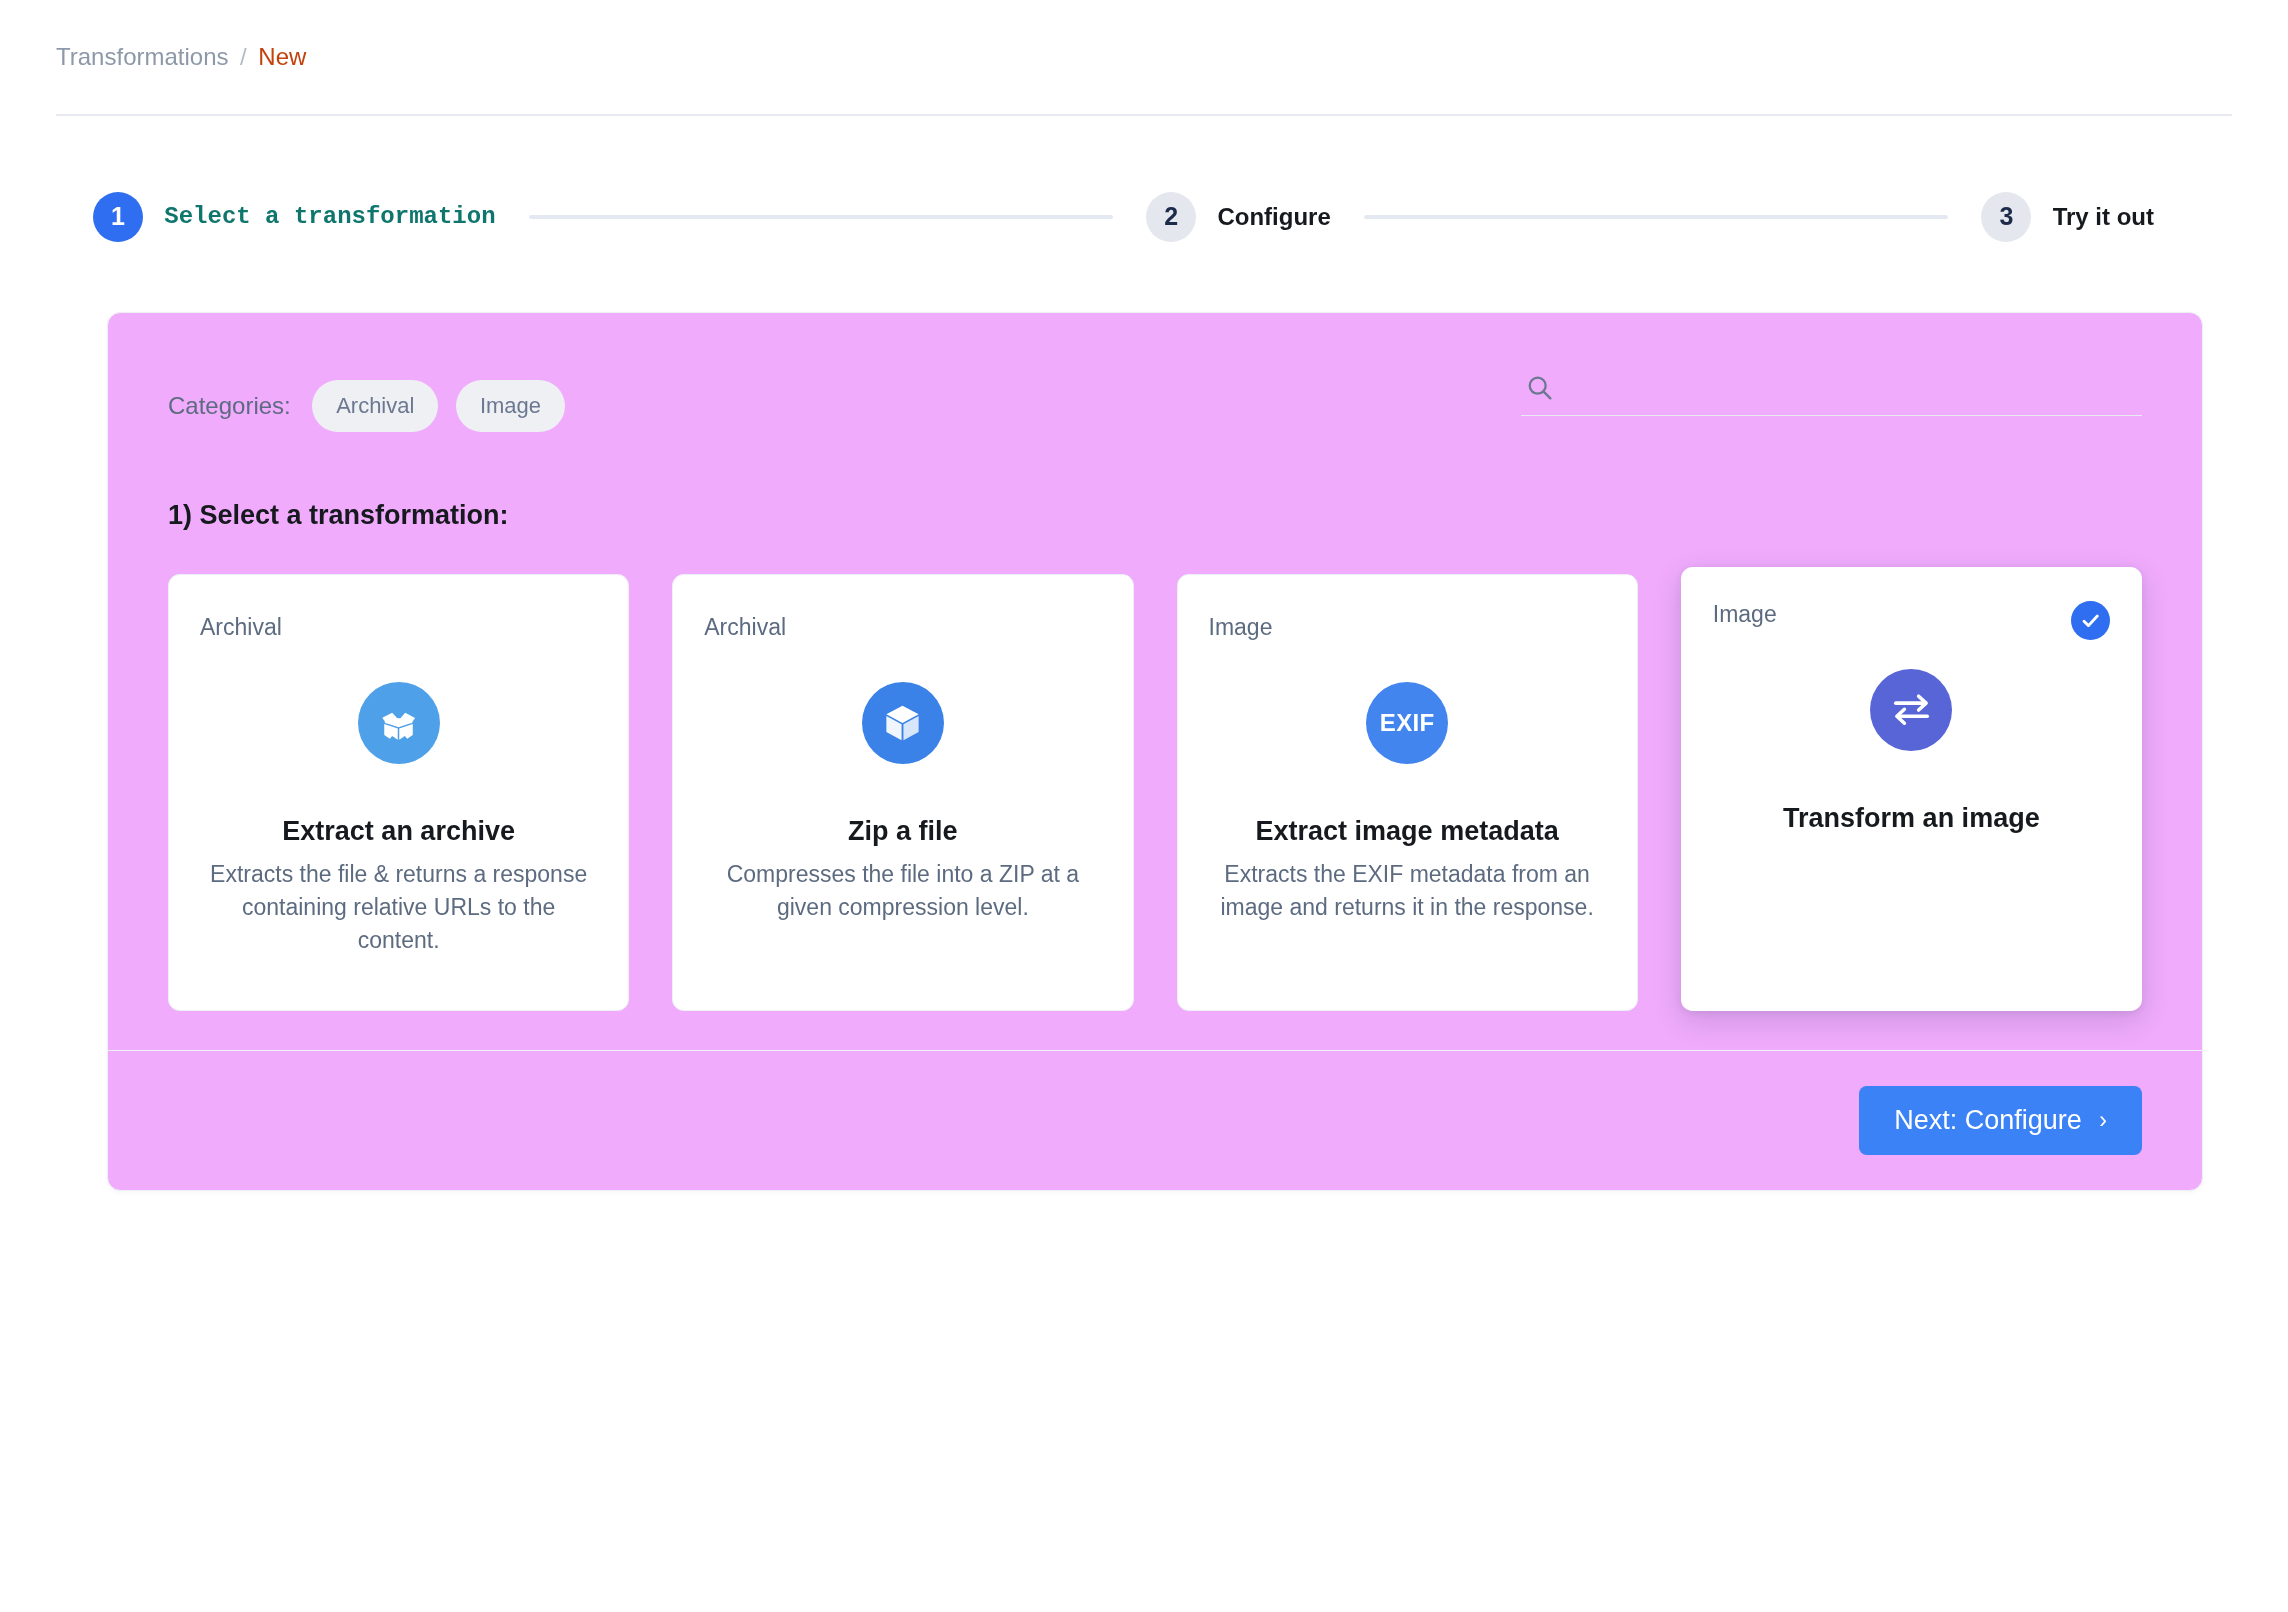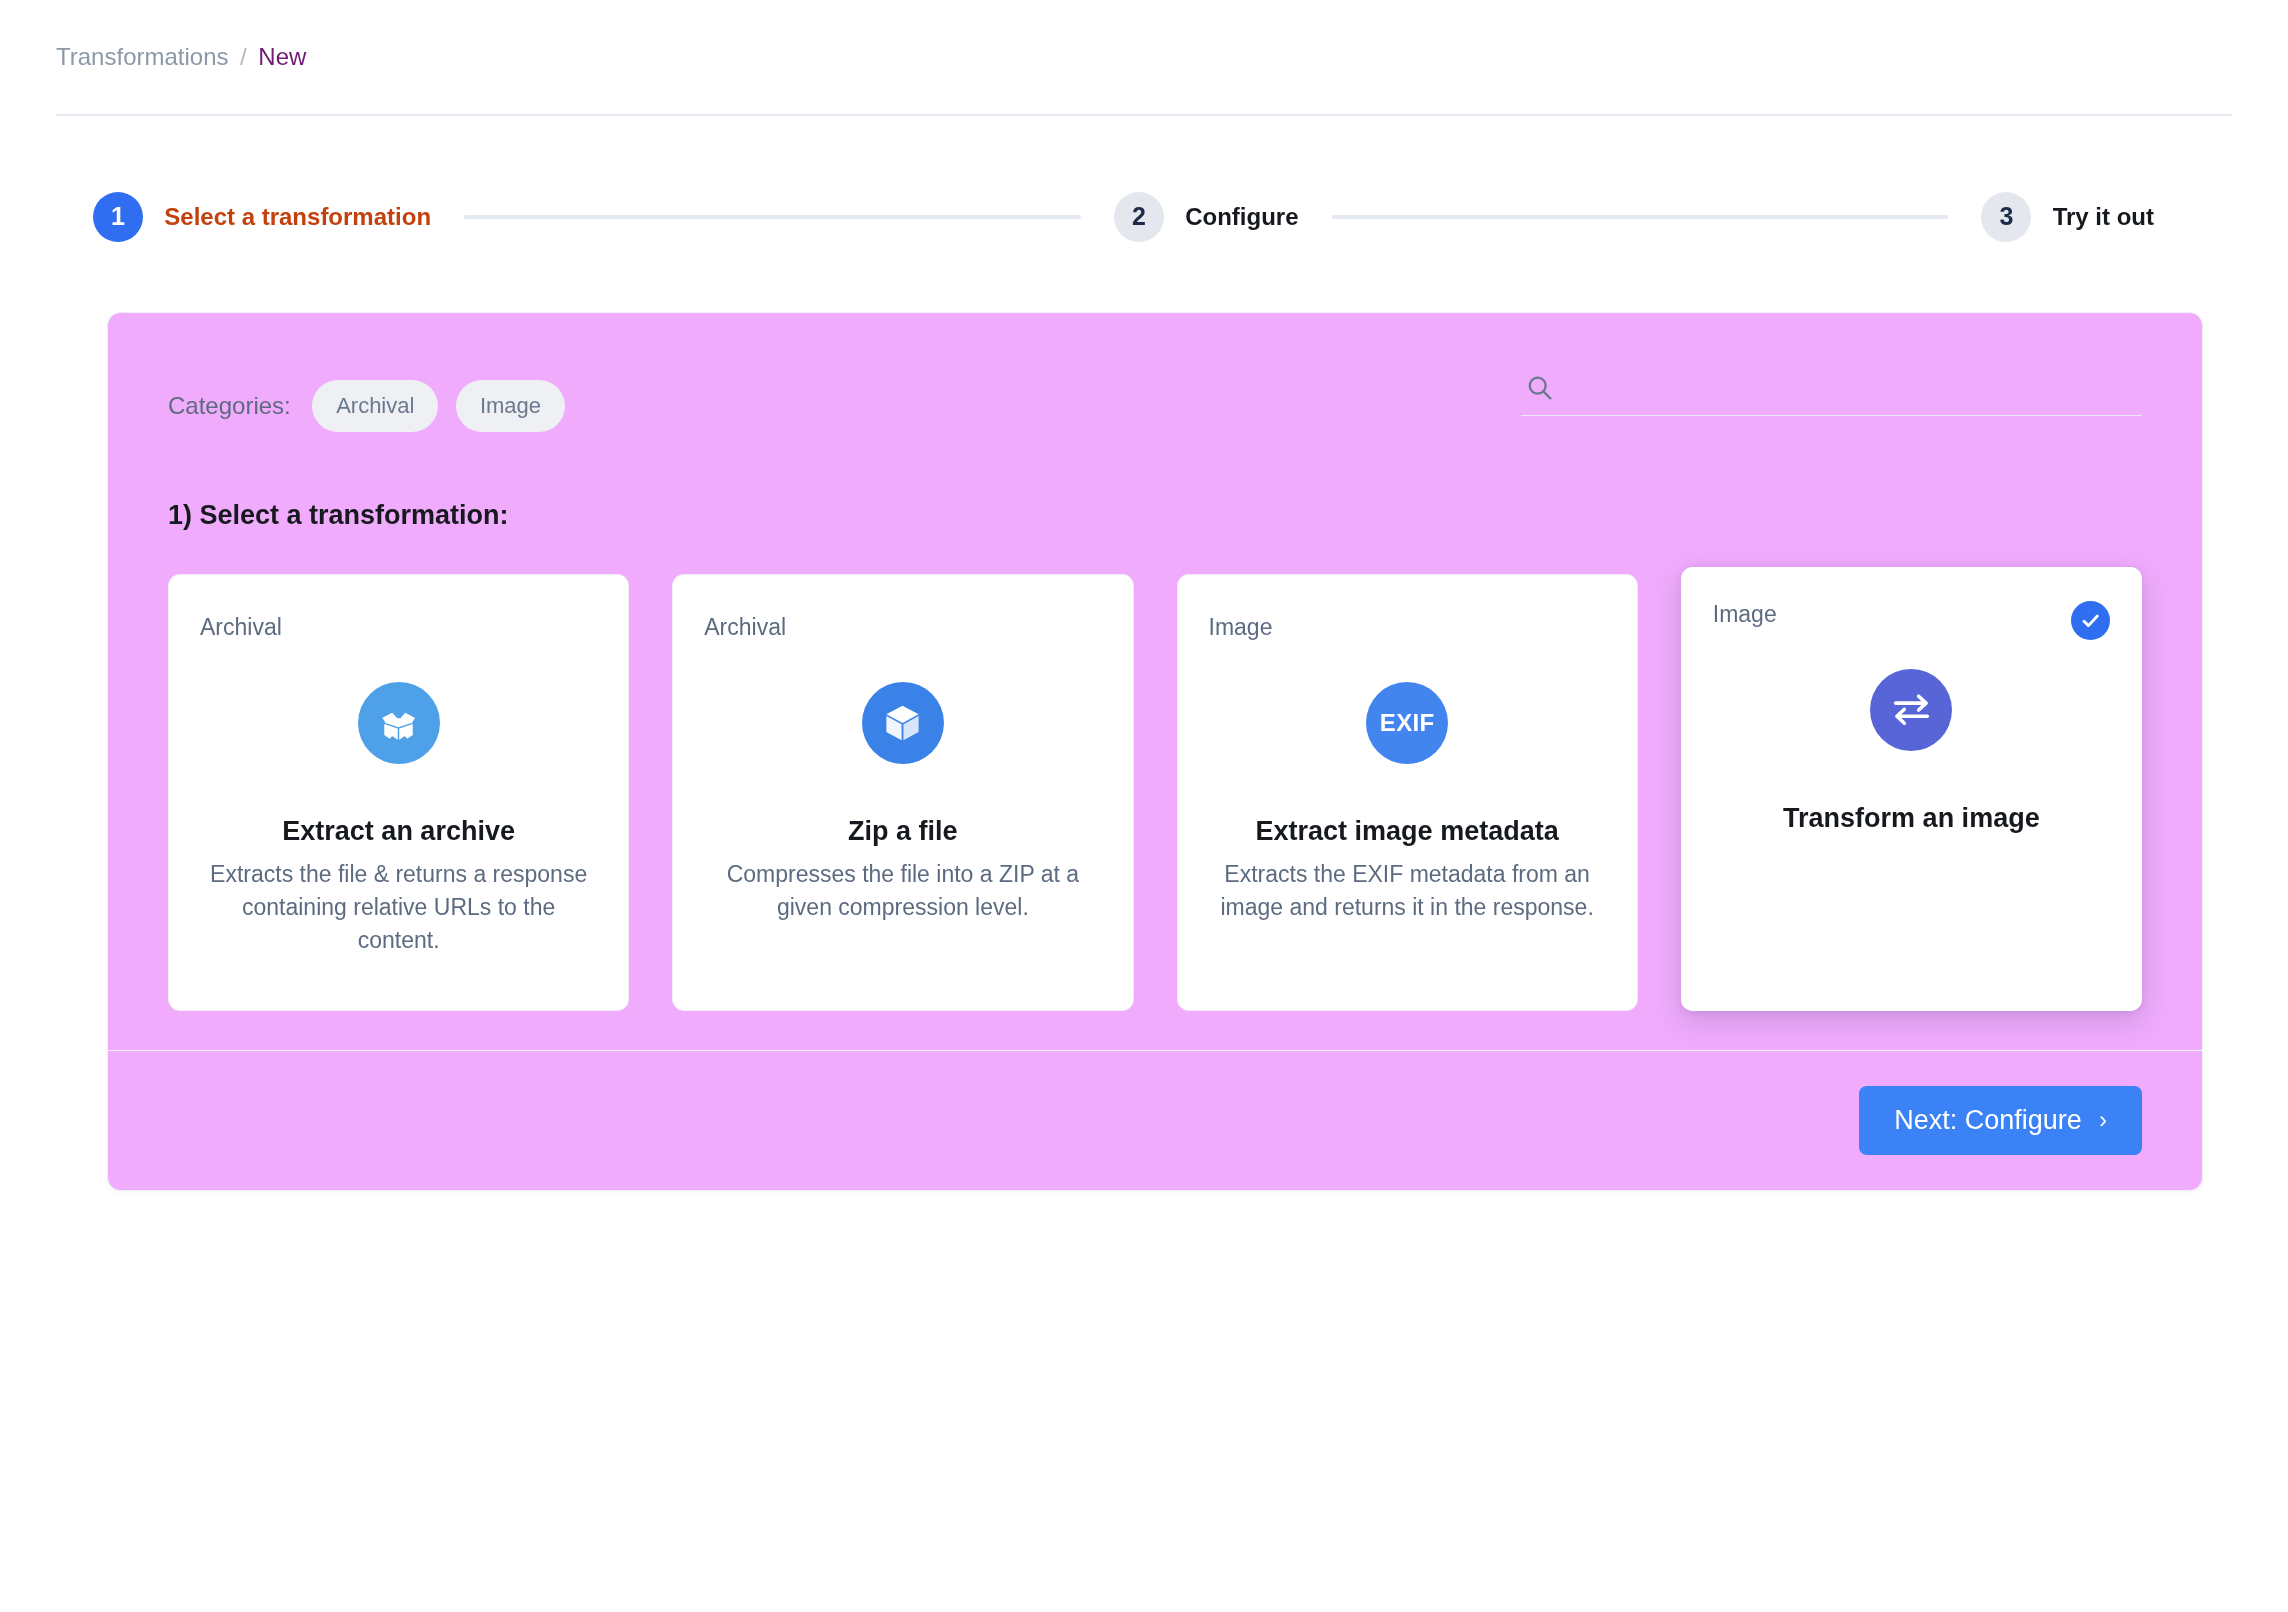--- a/index.html
+++ b/index.html
@@ -23,21 +23,21 @@
     align-items: baseline;
     gap: 11.6px;
     margin-bottom: 27px;
   }
   .crumb-link {
     color: #8d98a8;
     text-decoration: none;
     cursor: pointer;
   }
   .crumb-sep { color: #b3bbc6; }
-  .crumb-current { color: #701a75; }
+  .crumb-current { color: #c2410c; }
 
   .page-title {
     font-size: 45px;
     font-weight: bold;
     color: #16191d;
     letter-spacing: -0.4px;
     line-height: 1.1;
   }
 
   .header-rule {
@@ -67,21 +67,21 @@
     align-items: center;
     justify-content: center;
     font-size: 25px;
     font-weight: bold;
     flex: 0 0 auto;
   }
   .step-bubble.active { background: #2f6ef0; color: #ffffff; }
   .step-bubble.idle   { background: #e4e7ee; color: #1d2b4b; }
 
   .step-label { font-size: 24px; font-weight: bold; white-space: nowrap; }
-  .step-label.active { color: #c2410c; }
+  .step-label.active { color: #0f766e; font-family: Liberation Mono, monospace; }
   .step-label.idle   { color: #16191d; }
 
   .step-connector {
     flex: 1 1 auto;
     height: 3.9px;
     background: #e4e8f2;
     margin: 0 33px;
     border-radius: 1.9px;
   }
 

